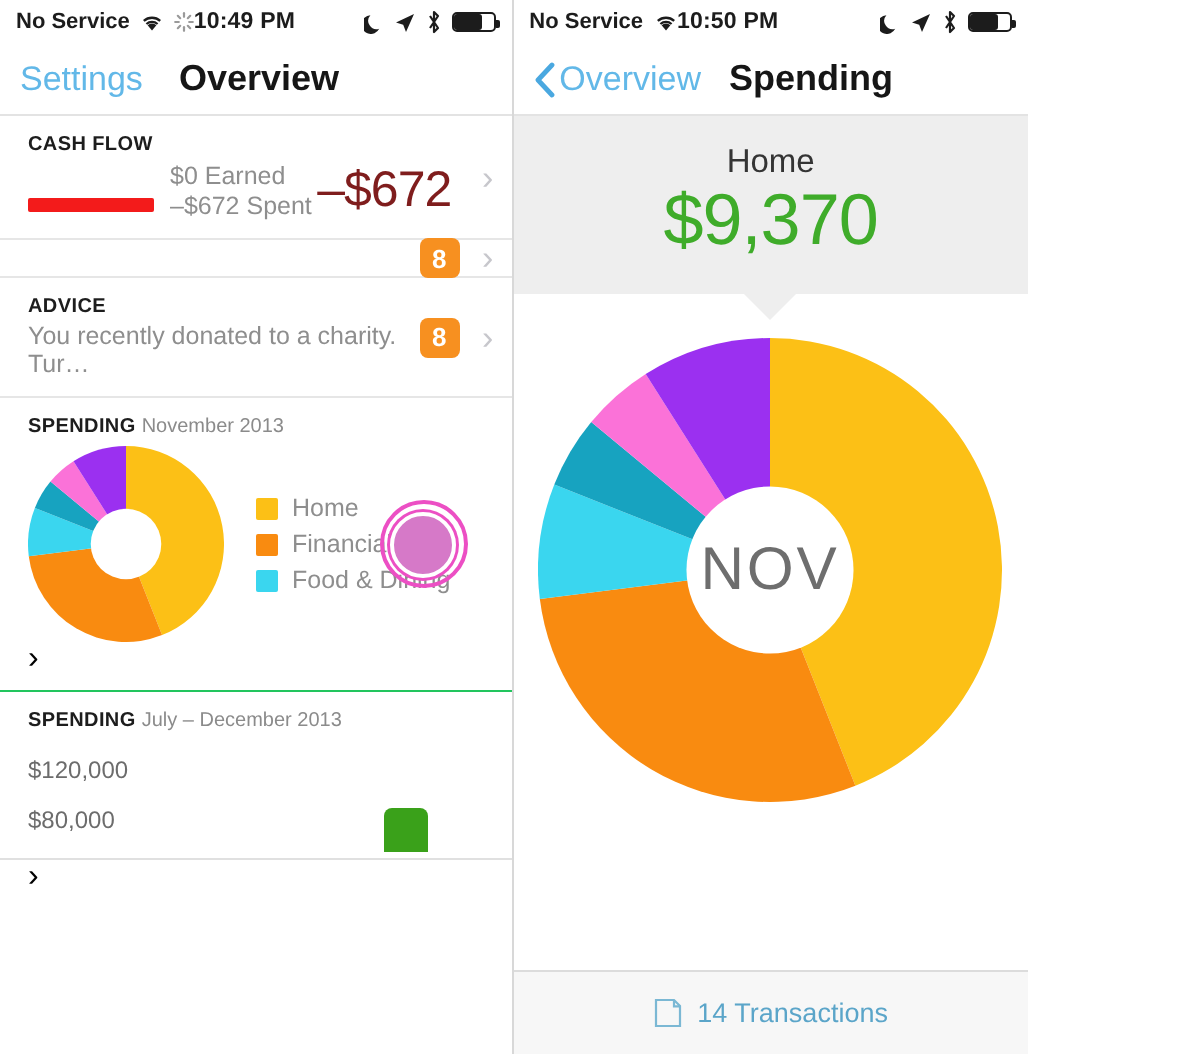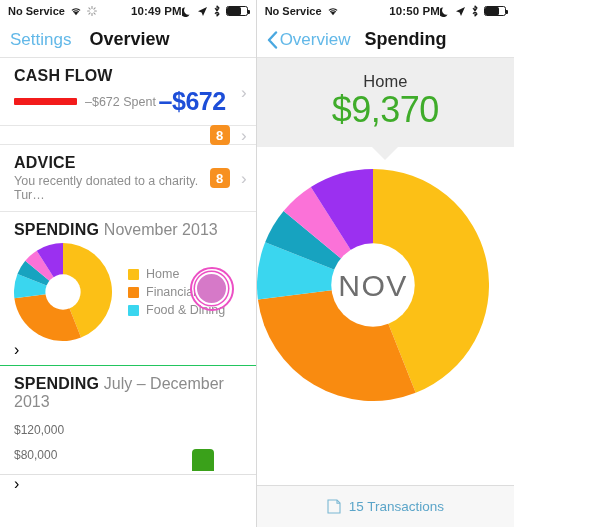--- a/index.html
+++ b/index.html
@@ -15,21 +15,21 @@
   .phone-left  { width: 297px; border-right: 1px solid #d8d8d8; }
   .phone-right { width: 298px; }
 
   
   .statusbar {
     height: 22px; display: flex; align-items: center;
     padding: 0 8px; font-size: 11px; color: #1c1c1c; font-weight: 600;
     background: #fff;
   }
   .sb-left { display:flex; align-items:center; gap:5px; flex: 0 0 auto; }
-  .sb-center { flex: 1 1 auto; text-align: right; font-size: 11.5px; font-weight: 700; letter-spacing: .1px; }
+  .sb-center { flex: 1 1 auto; text-align: left; font-size: 11.5px; font-weight: 700; letter-spacing: .1px; }
   .sb-right { display:flex; align-items:center; gap:5px; flex: 0 0 auto; }
   .carrier { font-size: 11px; font-weight: 600; }
   .ico { display:inline-block; line-height:0; }
 
   .battery { width: 22px; height: 10px; border: 1px solid #1c1c1c; border-radius: 2.5px; position: relative; }
   .battery::after { content:''; position:absolute; right:-3px; top:3px; width:2px; height:4px; background:#1c1c1c; border-radius:0 1px 1px 0; }
   .battery > i { display:block; height:100%; background:#1c1c1c; border-radius:1.5px; }
 
   
   .navbar {
@@ -44,33 +44,33 @@
   
   .row {
     position: relative; padding: 9px 26px 9px 14px;
     border-bottom: 1px solid #e6e6e6; background:#fff;
   }
   .row:last-child { border-bottom: none; }
   .row .chev {
     position:absolute; right:9px; top:50%; transform: translateY(-50%);
     color:#c7c7cc; font-size: 17px; line-height:1;
   }
-  .kicker { font-size: 16px; font-weight: 700; color:#1d1d1d; letter-spacing:.2px; }
+  .kicker { font-size: 10px; font-weight: 700; color:#1d1d1d; letter-spacing:.2px; }
   .kicker .sub { font-weight: 400; color:#8b8b8b; letter-spacing:0; }
   .subline { font-size: 12.5px; color:#8e8e8e; margin-top: 2px; }
 
   
   .cashflow-body { display:flex; align-items:center; margin-top: 2px; }
   .cf-bars { flex: 1 1 auto; }
   .cf-line { display:flex; align-items:center; height: 15px; }
   .cf-bar { height: 7px; border-radius: 1px; margin-right: 8px; }
   .cf-bar.spent  { width: 63px; background:#f31b1b; }
   .cf-bar-spacer { width: 63px; margin-right: 8px; }
   .cf-txt { font-size: 12.5px; color:#8e8e8e; }
-  .cf-amount { font-size: 25px; font-weight: 700; color:#1d4ed8; letter-spacing:-.5px; padding-right: 4px; }
+  .cf-amount { font-size: 25px; font-weight: 400; color:#7f1d1d; letter-spacing:-.5px; padding-right: 4px; }
 
   .badge {
     position:absolute; right: 26px; top: 50%; transform: translateY(-50%);
     width: 20px; height: 20px; border-radius: 4px; background:#f79020;
     color:#fff; font-size: 13px; font-weight: 600;
     display:flex; align-items:center; justify-content:center;
   }
 
   
   .spend-row { position:relative; padding: 9px 26px 6px 14px; border-bottom:1px solid #22c55e; }
@@ -111,21 +111,21 @@
   .hero {
     background:#eeeeee; padding: 14px 0 16px; text-align:center; position:relative;
   }
   .hero-label { font-size: 16.5px; color:#343434; }
   .hero-amount { font-size: 36px; color:#3fac2a; font-weight: 400; letter-spacing:-.5px; margin-top: -2px; }
   .hero-notch {
     position:absolute; left: 50%; bottom: -13px; transform: translateX(-50%);
     width: 0; height: 0; border-left: 13px solid transparent; border-right: 13px solid transparent;
     border-top: 13px solid #eeeeee;
   }
-  .donut-big-wrap { display:flex; align-items:center; padding-top: 22px; }
+  .donut-big-wrap { display:flex; align-items:center; justify-content:center; padding-top: 22px; }
   .donut-big { width: 232px; height: 232px; }
   .nov-label { font-size: 13px; fill:#6e6e6e; letter-spacing: .6px; }
 
   .bottombar {
     position:absolute; left:0; bottom:0; width:100%; height: 42px;
     background:#f7f7f7; border-top:1px solid #dcdcdc;
     display:flex; align-items:center; justify-content:center; gap:8px;
   }
   .bottombar .txt { font-size: 13.5px; color:#5ba5c9; }
 </style>
@@ -188,20 +188,24 @@
       <div class="nav-left">
         <span class="lbl">Settings</span>
       </div>
       <div class="nav-title">Overview</div>
     </div>
 
     <div class="row">
       <div class="kicker">CASH FLOW</div>
       <div class="cashflow-body">
         <div class="cf-bars">
+          <div class="cf-line">
+            <span class="cf-bar-spacer"></span>
+            <span class="cf-txt">$0 Earned</span>
+          </div>
           <div class="cf-line">
             <span class="cf-bar spent"></span>
             <span class="cf-txt">–$672 Spent</span>
           </div>
         </div>
         <div class="cf-amount">–$672</div>
       </div>
       <span class="chev">›</span>
     </div>
 
@@ -340,16 +344,16 @@
       </svg>
     </div>
 
     <div class="bottombar">
       <span class="ico">
         <svg width="14" height="15" viewBox="0 0 14 15">
           <path d="M1 1h9l3 3v10H1z" stroke="#7bb8d4" stroke-width="1.1" fill="none"></path>
           <path d="M10 1v3.2h3" stroke="#7bb8d4" stroke-width="1.1" fill="none"></path>
         </svg>
       </span>
-      <span class="txt">15 Transactions</span>
+      <span class="txt">14 Transactions</span>
     </div>
   </div>
 </div>
 
 </body></html>

